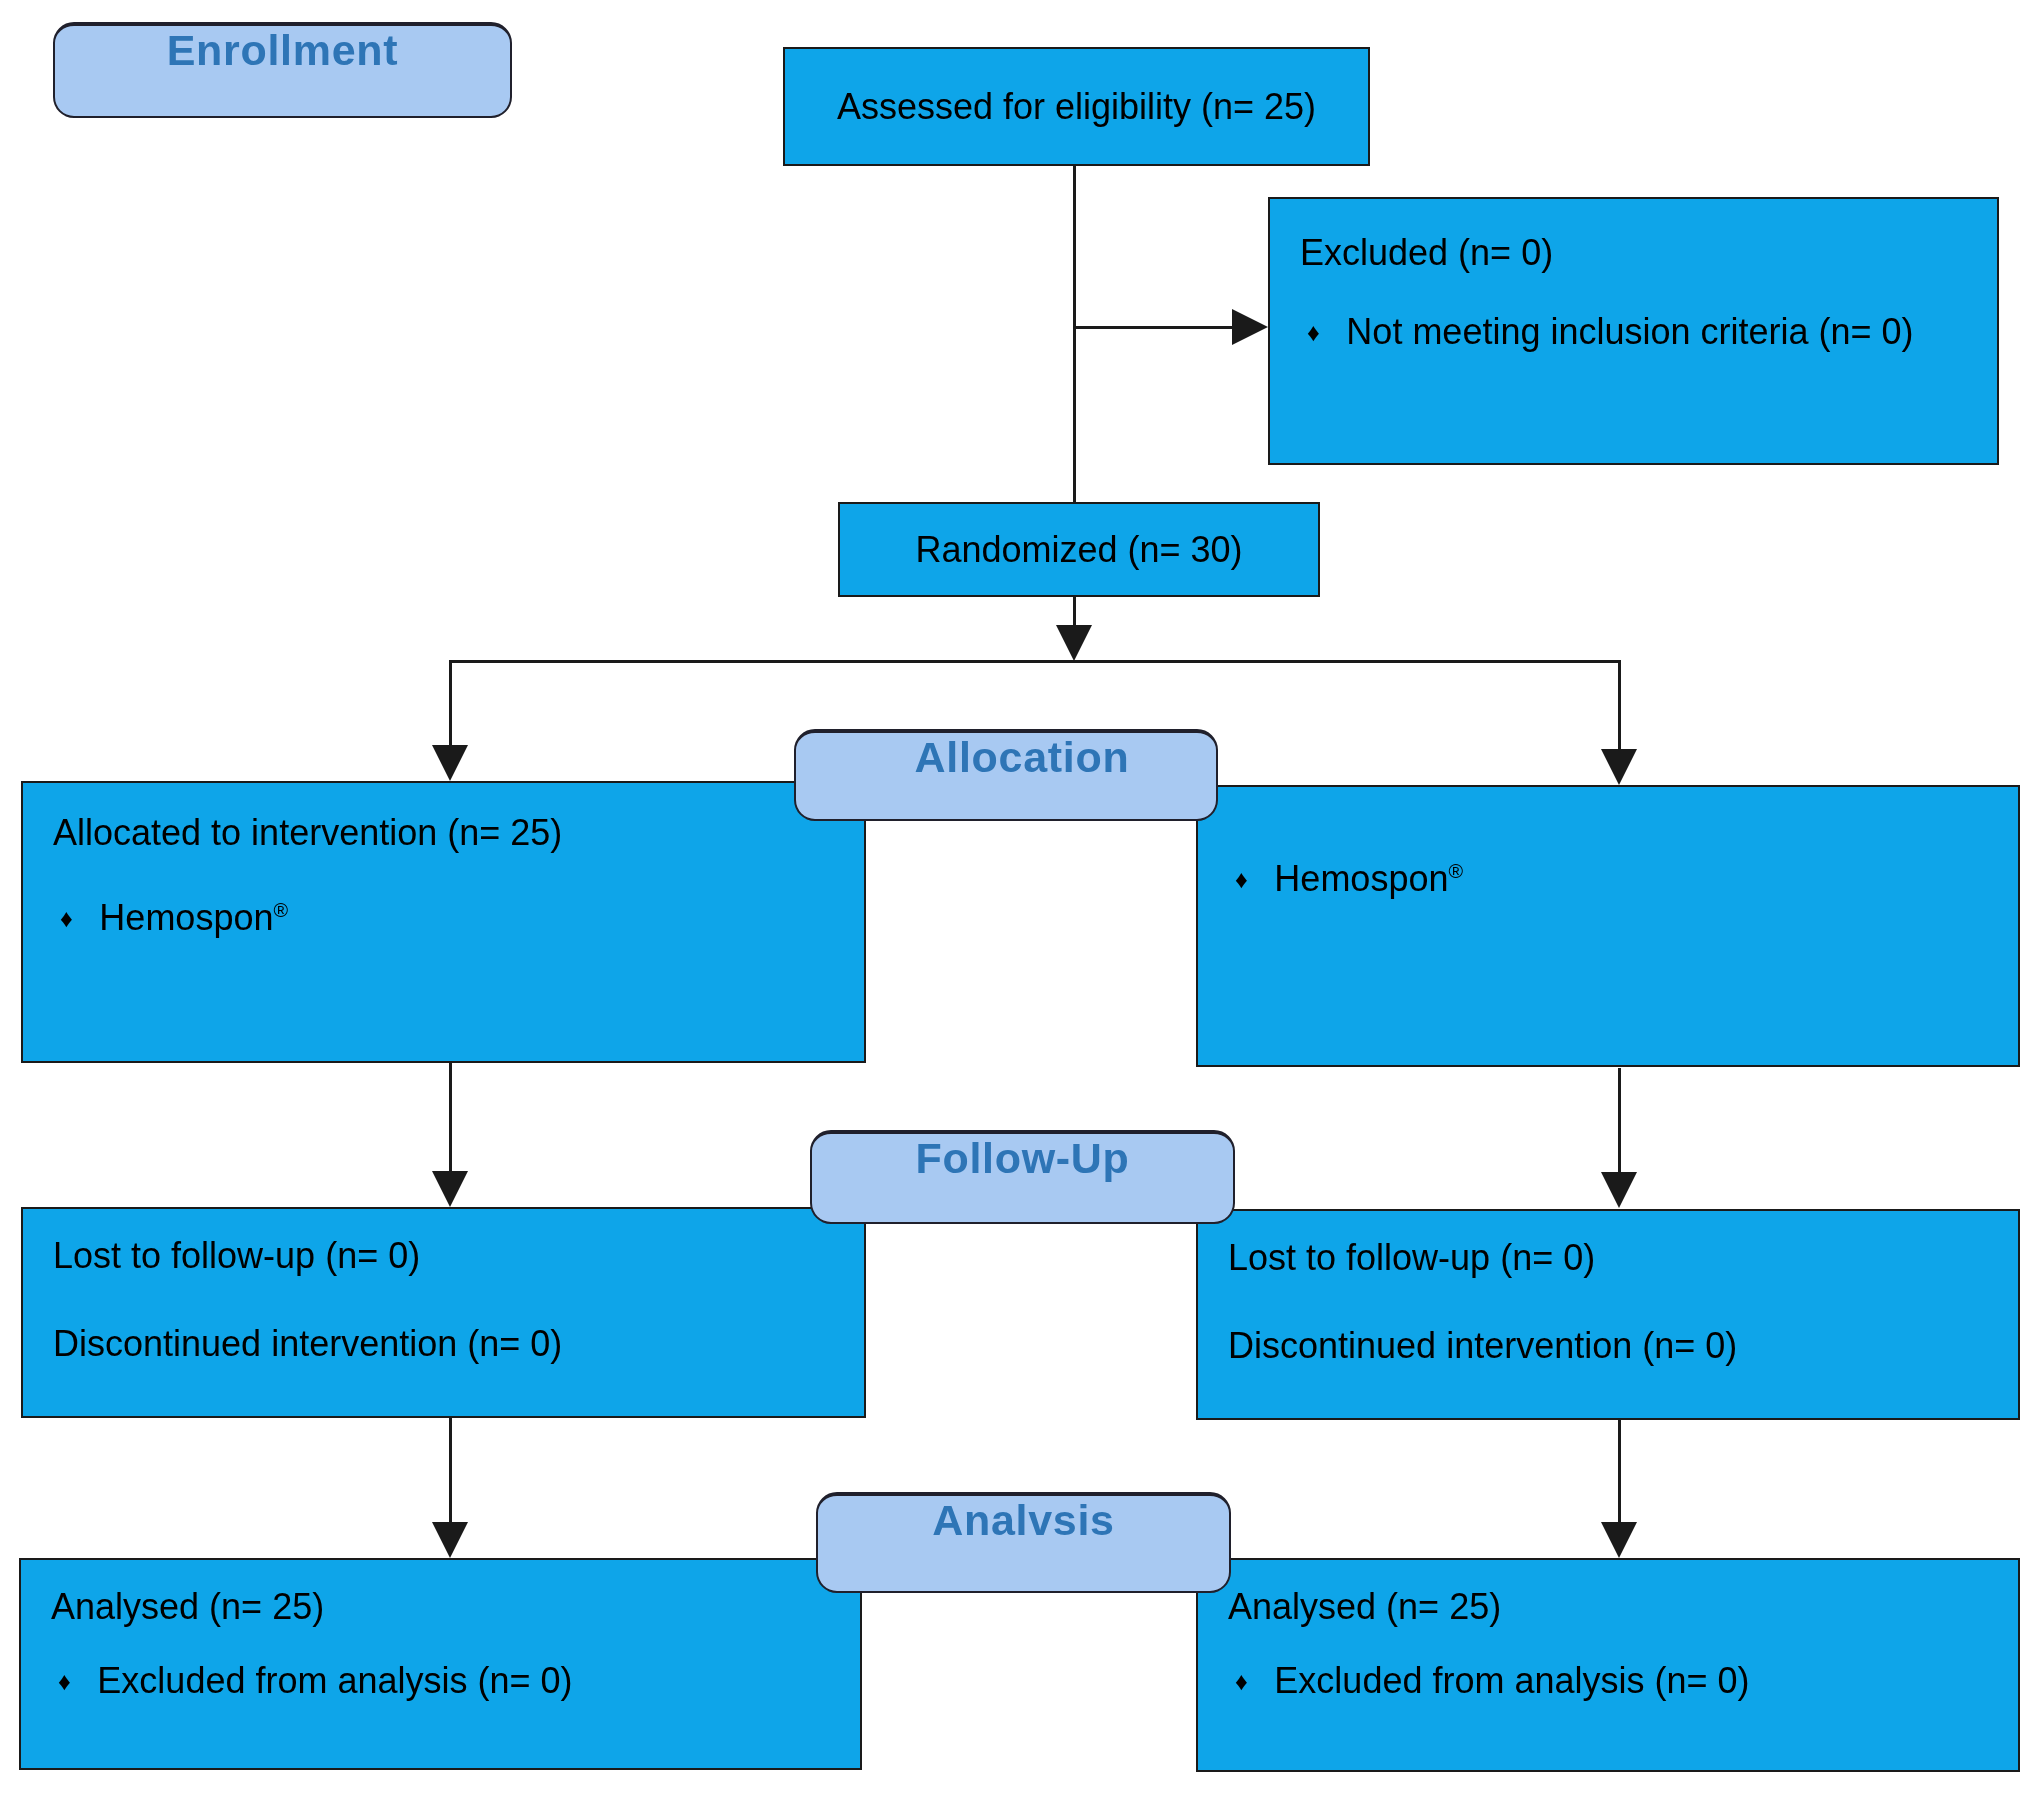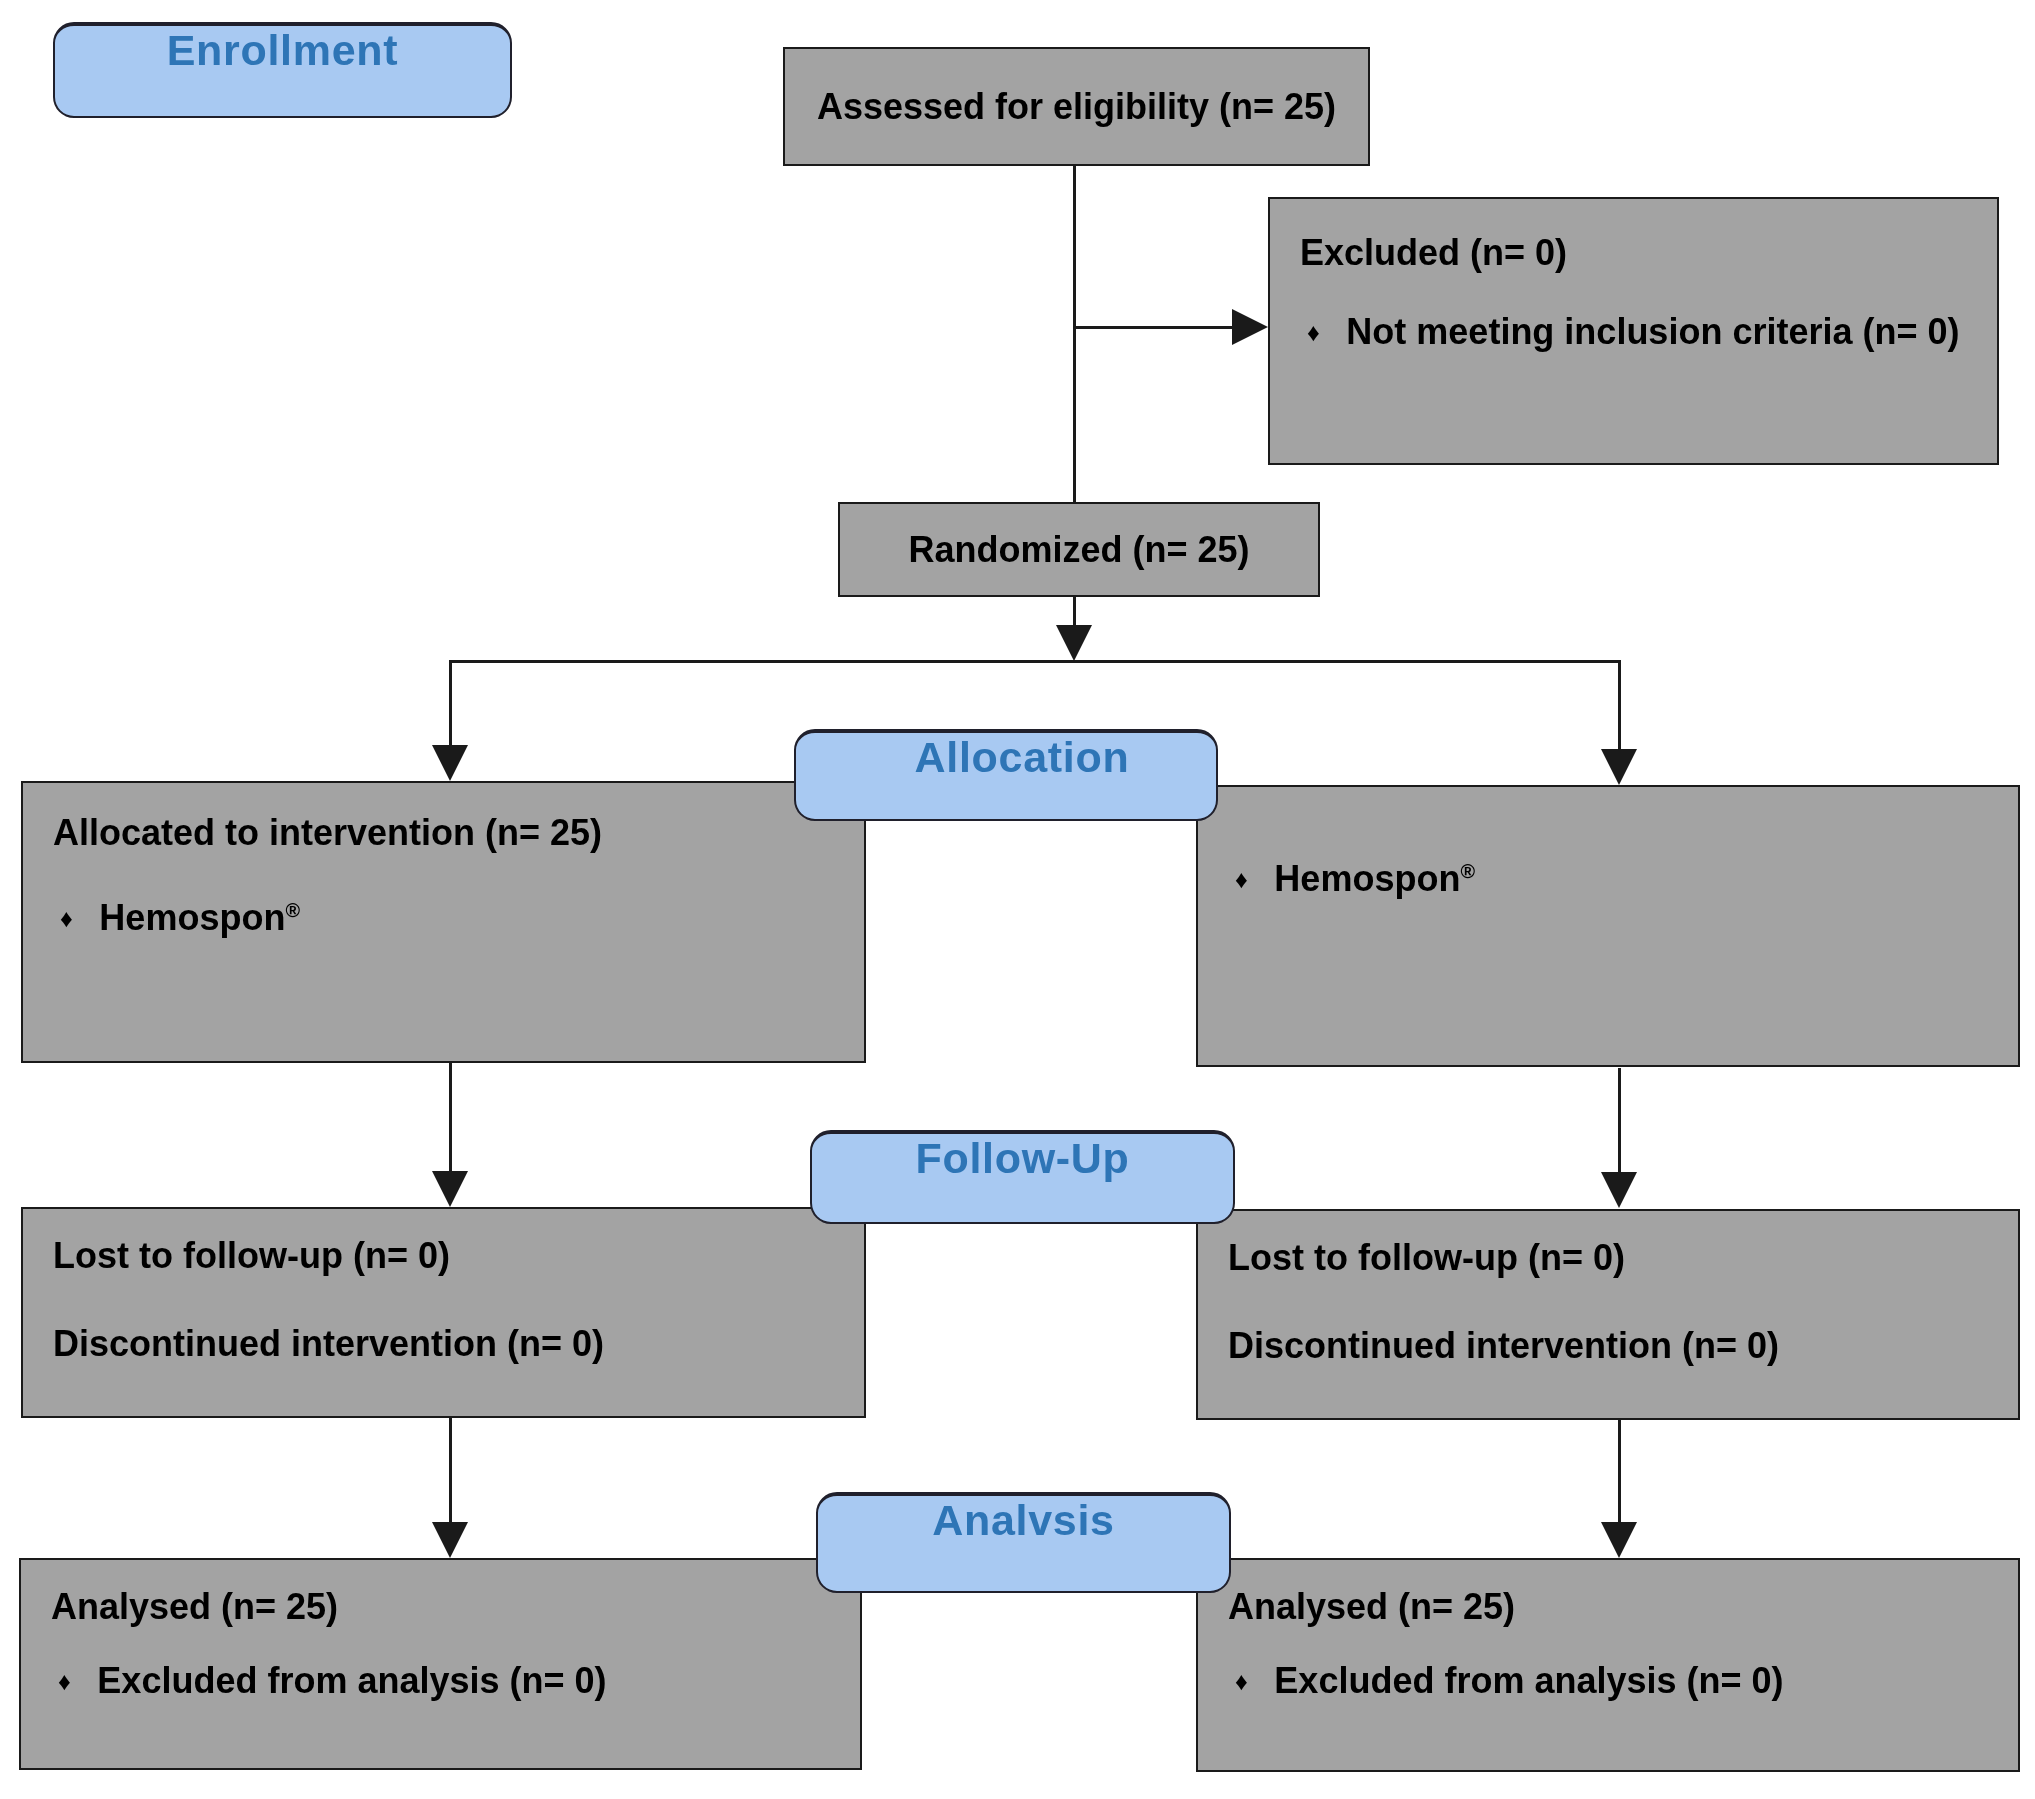--- a/index.html
+++ b/index.html
@@ -15,26 +15,25 @@
   .canvas{
     position:relative;
     width:2035px;height:1799px;
     background:var(--bg);
     font-family:"Liberation Sans", sans-serif;
     color:var(--box-text);
   }
   
   .box{
     position:absolute;
-    background:#a3a3a3;
+    background:#0ea5e9;
     border:2.8px solid var(--box-border);
     box-sizing:border-box;
     font-size:36px;
     line-height:43px;
-    font-weight:bold;
   }
   .box.center{display:flex;align-items:center;justify-content:center;text-align:center;}
   .box .inner{padding:32px 35px 0 30px;}
   .bullet-row{display:flex;align-items:baseline;margin-top:42px;margin-left:7px;}
   .bullet-row .diamond{
     font-size:25px;
     margin-right:26.6px;
     transform:translateY(-2.8px);
     display:inline-block;
   }
@@ -100,21 +99,21 @@
     <div class="inner">
       <div>Excluded (n= 0)</div>
       <div class="bullet-row" style="margin-top:36px;">
         <span class="diamond">♦</span>
         <span>Not meeting inclusion criteria (n= 0)</span>
       </div>
     </div>
   </div>
 
   <div class="box center" style="left:838px;top:502px;width:482px;height:95px;">
-    <span>Randomized (n= 25)</span>
+    <span>Randomized (n= 30)</span>
   </div>
 
   <div class="box" style="left:21px;top:781px;width:845px;height:282px;">
     <div class="inner" style="padding-top:28px;">
       <div>Allocated to intervention (n= 25)</div>
       <div class="bullet-row">
         <span class="diamond">♦</span>
         <span><span>Hemospon</span><sup>®</sup></span>
       </div>
     </div>

